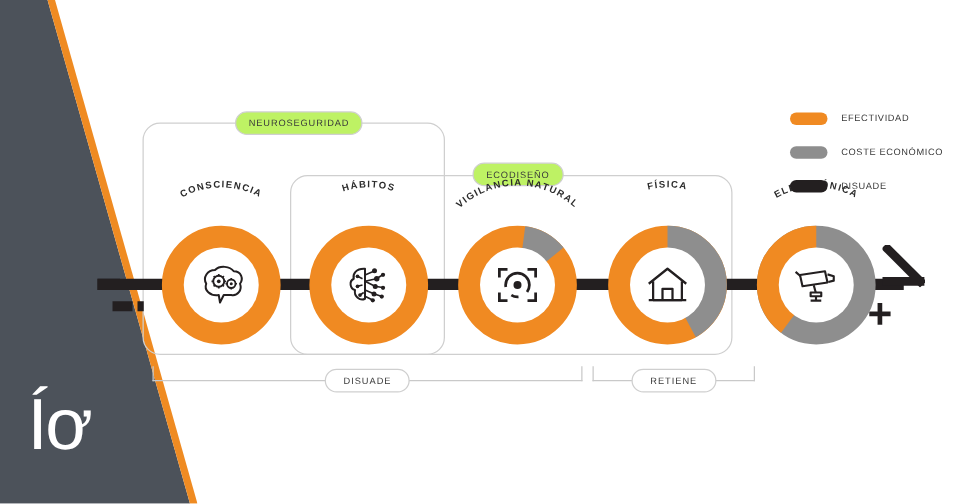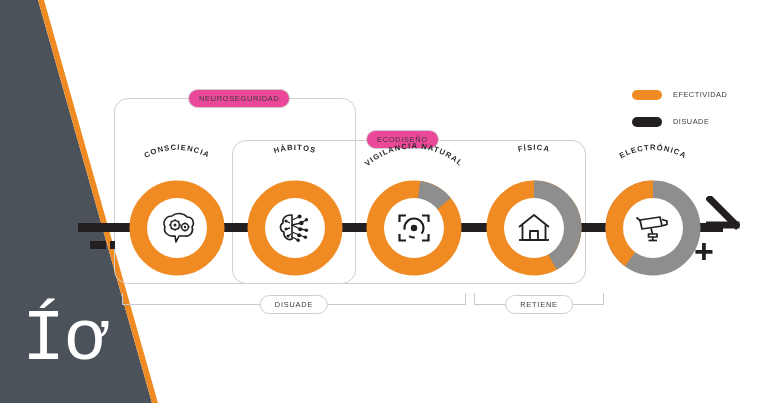--- a/index.html
+++ b/index.html
@@ -19,37 +19,37 @@
   }
   .wedge-stripe{
     position:absolute;left:0;top:0;width:180px;height:403px;
     background:#ef8b22;
     clip-path:polygon(38px 0, 44px 0, 158px 403px, 152px 403px);
   }
   .logo-mark{
     position:absolute;left:22px;top:292px;
     width:110px;height:100px;
     color:#ffffff;
-    font-family:Liberation Mono, monospace;
-    font-size:72px;line-height:96px;letter-spacing:-2px;
+    font-family:Liberation Sans, sans-serif;
+    font-size:58px;line-height:96px;letter-spacing:-2px;
     user-select:none;
   }
 
   
   .group-box{
     position:absolute;
     border:1px solid #cfcfcf;
     border-radius:14px;
     background:transparent;
   }
   .group-pill{
     position:absolute;
     border:1px solid #cfcfcf;
     border-radius:11px;
-    background:#ec4899;
+    background:#bef264;
     height:19px;
     display:flex;align-items:center;justify-content:center;
     font-size:7.4px;letter-spacing:.7px;color:#3a3a3a;
     white-space:nowrap;padding:0 10px;
     box-sizing:border-box;
   }
 
   
   .timeline{
     position:absolute;left:78px;top:223px;
@@ -109,21 +109,21 @@
 <div id="stage">
 
   <div class="wedge-dark"></div>
   <div class="wedge-stripe"></div>
   <div class="logo-mark">Íơ</div>
 
   <div class="group-box" style="left:114px;top:98px;width:240px;height:184px;"></div>
   <div class="group-box" style="left:232px;top:140px;width:352px;height:142px;"></div>
 
   <div class="group-pill" style="left:188px;top:89px;">NEUROSEGURIDAD</div>
-  <div class="group-pill" style="left:366px;top:130px;">ECODISEÑO</div>
+  <div class="group-pill" style="left:378px;top:130px;">ECODISEÑO</div>
 
   <div class="timeline"></div>
   <div class="tl-dash-a"></div>
   <div class="tl-dash-b"></div>
   <div class="tl-dash-c"></div>
 
   <svg class="arrow-head" viewBox="0 0 34 34">
     <path d="M4 3 L30 29" stroke="#231f20" stroke-width="7" fill="none" stroke-linecap="square"></path>
     <path d="M30 29 L2 29" stroke="#231f20" stroke-width="7" fill="none" stroke-linecap="square"></path>
   </svg>
@@ -282,18 +282,22 @@
     <div class="cap">RETIENE</div>
   </div>
 
 
   <div class="legend">
     <div class="legend-row">
       <div class="legend-swatch" style="background:#F08A22;"></div>
       <div class="legend-text">EFECTIVIDAD</div>
     </div>
     <div class="legend-row">
+      <div class="legend-swatch" style="background:#8E8E8E;"></div>
+      <div class="legend-text">COSTE ECONÓMICO</div>
+    </div>
+    <div class="legend-row">
       <div class="legend-swatch" style="background:#231F20;"></div>
       <div class="legend-text">DISUADE</div>
     </div>
   </div>
 
 </div>
 
 </body></html>

